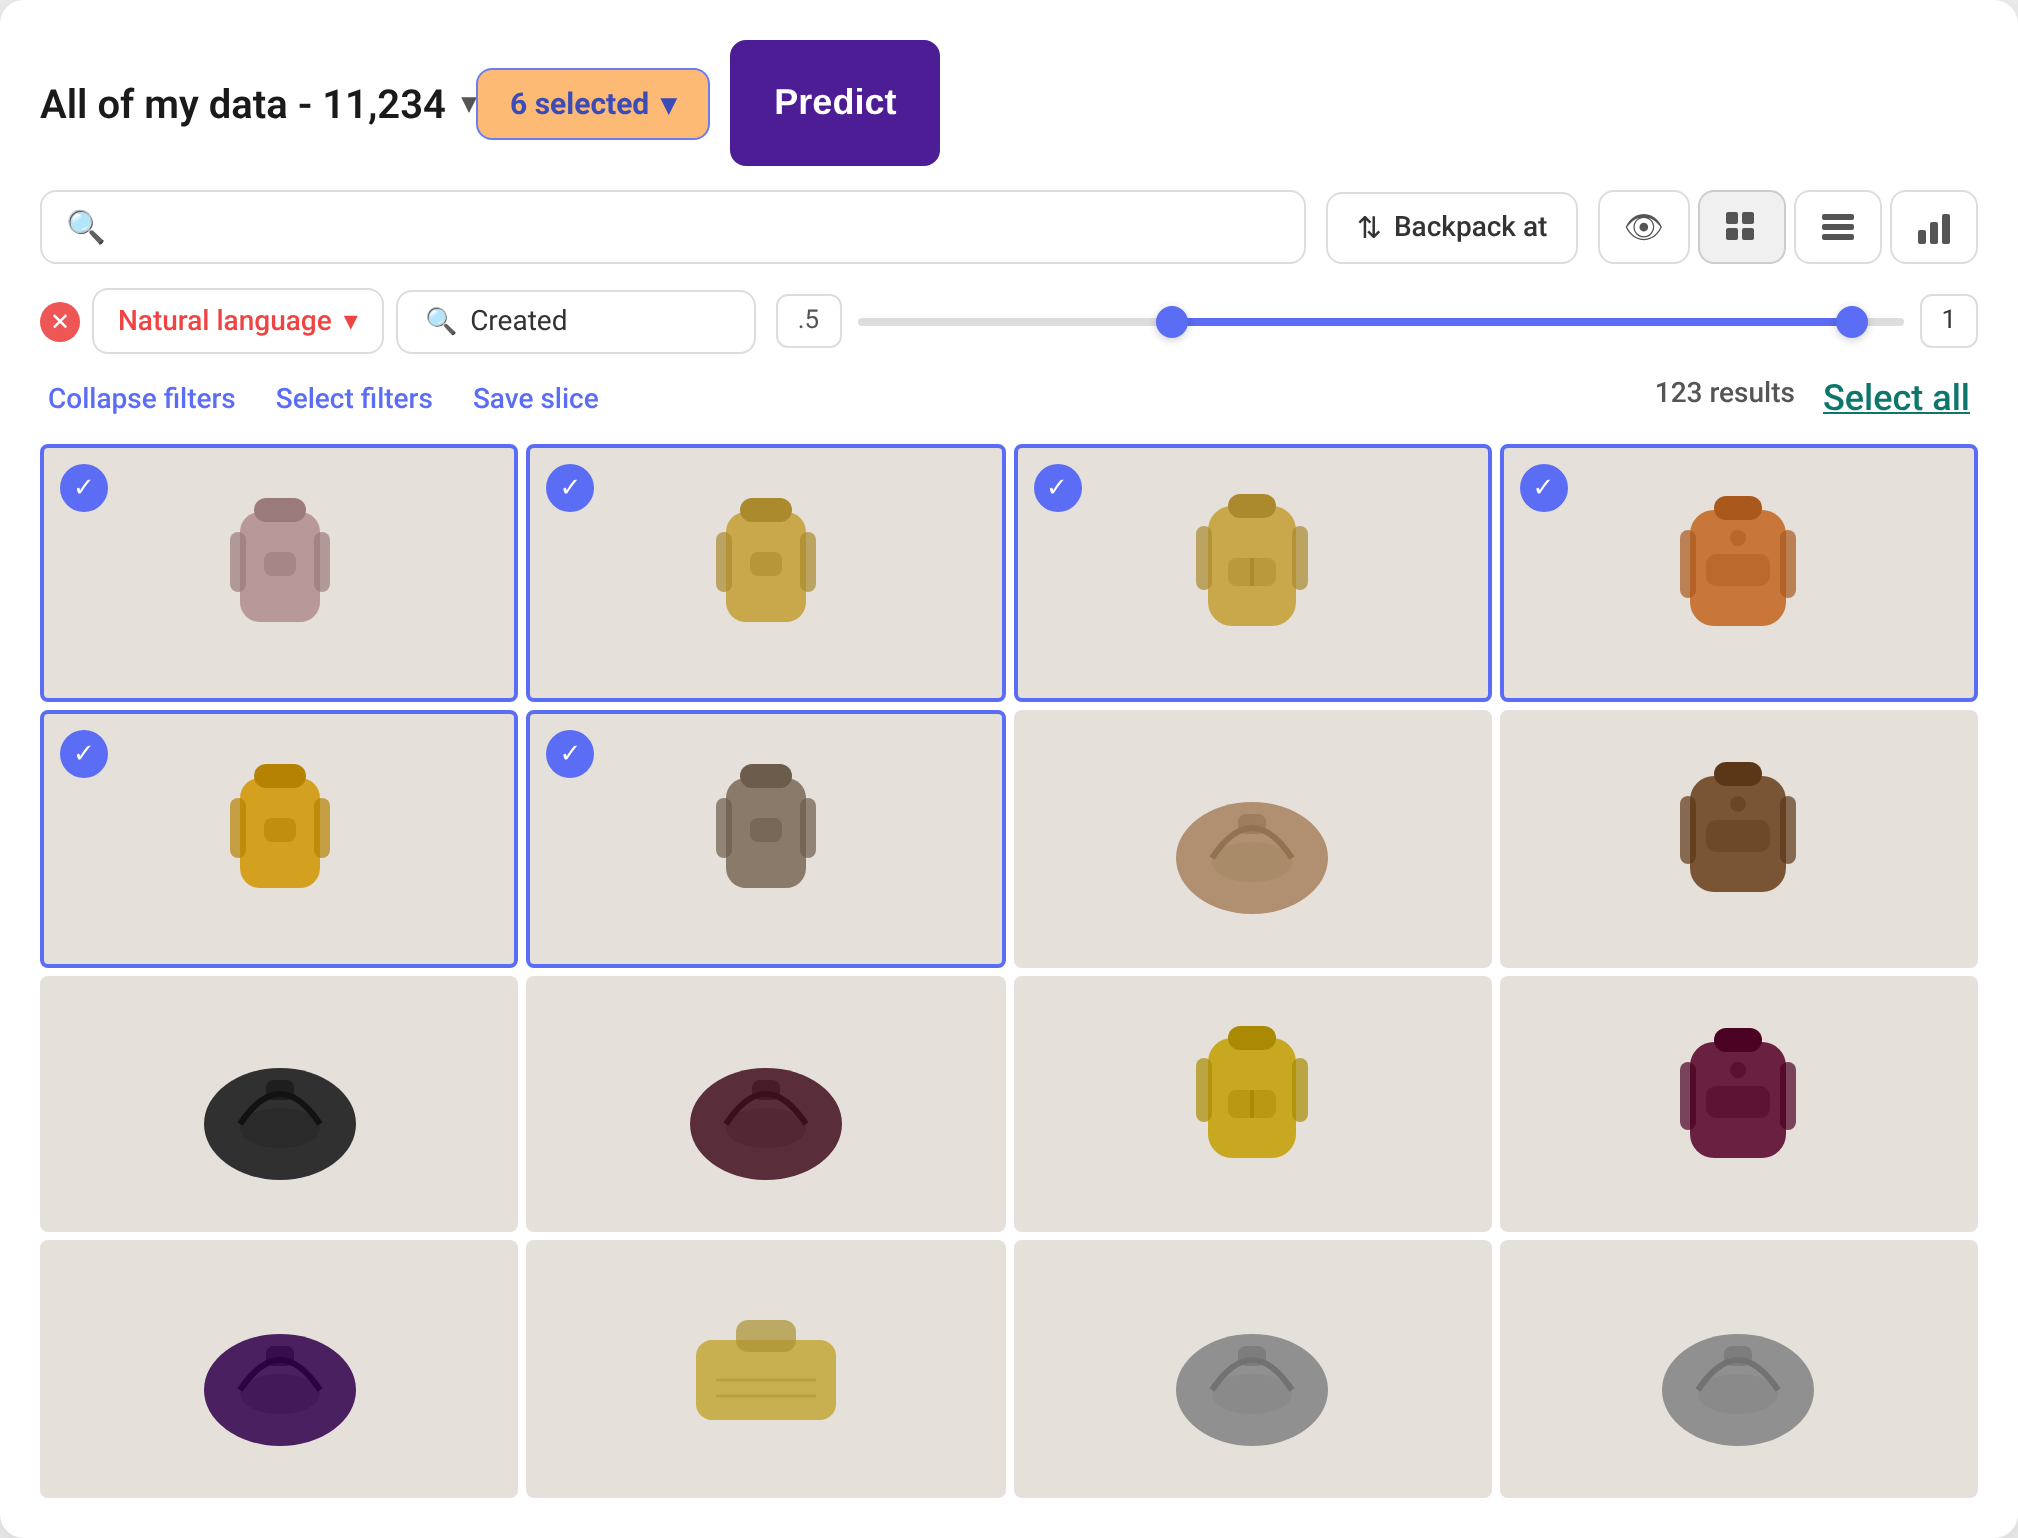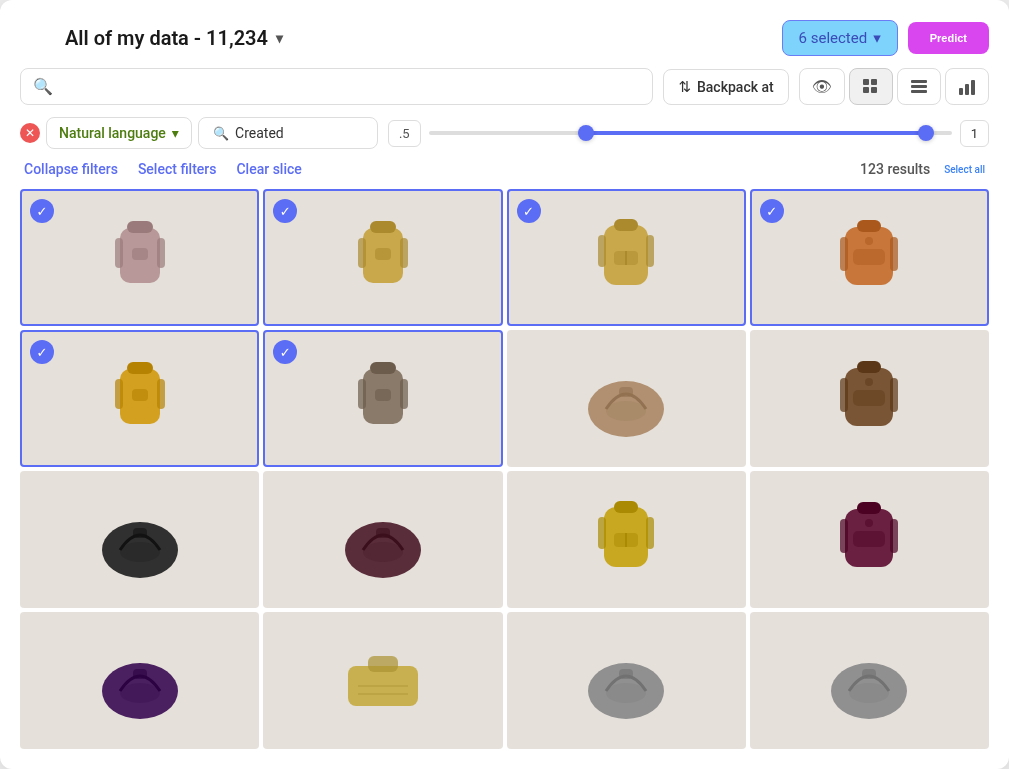--- a/index.html
+++ b/index.html
@@ -20,22 +20,21 @@
       display: flex;
       flex-direction: column;
       padding: 20px;
       gap: 12px;
       box-shadow: 0 4px 24px rgba(0,0,0,0.15);
     }
     
     .header-row {
       display: flex;
       align-items: center;
-      justify-content: space-between;
-      margin-left: 45px;
+      justify-content: flex-start;
     }
     .dataset-title {
       display: flex;
       align-items: center;
       gap: 8px;
       font-size: 20px;
       font-weight: 600;
       color: #1a1a1a;
     }
     .chevron-down {
@@ -44,36 +43,36 @@
     }
     .header-right {
       display: flex;
       align-items: center;
       gap: 10px;
     }
     .selected-badge {
       display: flex;
       align-items: center;
       gap: 6px;
-      background: #7dd3fc;
+      background: #fdba74;
       border: 1.5px solid #6b7df5;
       border-radius: 8px;
       padding: 8px 16px;
       font-size: 15px;
-      font-weight: 400;
+      font-weight: 700;
       color: #3b4cb8;
       cursor: pointer;
     }
     .predict-btn {
-      background: #d946ef;
+      background: #4c1d95;
       color: #fff;
       border: none;
       border-radius: 8px;
-      padding: 10px 22px;
-      font-size: 11px;
+      padding: 21px 22px;
+      font-size: 18px;
       font-weight: 600;
       cursor: pointer;
     }
     
     .filter-row {
       display: flex;
       align-items: center;
       gap: 10px;
     }
     .search-input-wrap {
@@ -152,21 +151,21 @@
     }
     .filter-type-select {
       display: flex;
       align-items: center;
       gap: 6px;
       border: 1.5px solid #ddd;
       border-radius: 8px;
       padding: 7px 12px;
       font-size: 14px;
       font-weight: 500;
-      color: #4d7c0f;
+      color: #ef4444;
       cursor: pointer;
       background: #fff;
     }
     .filter-value-input {
       display: flex;
       align-items: center;
       gap: 6px;
       border: 1.5px solid #ddd;
       border-radius: 8px;
       padding: 7px 14px;
@@ -245,33 +244,34 @@
       gap: 20px;
     }
     .filter-link {
       font-size: 14px;
       color: #5b6cf5;
       cursor: pointer;
       font-weight: 500;
     }
     .results-actions {
       display: flex;
-      align-items: center;
+      align-items: flex-start;
       gap: 14px;
     }
     .results-count {
       font-size: 14px;
       color: #555;
       font-weight: 500;
     }
     .select-all-btn {
-      font-size: 10px;
-      color: #3b82f6;
+      font-size: 18px;
+      color: #0f766e;
       cursor: pointer;
       font-weight: 500;
+      text-decoration: underline;
     }
     
     .image-grid {
       flex: 1;
       display: grid;
       grid-template-columns: repeat(4, 1fr);
       grid-template-rows: repeat(4, 1fr);
       gap: 4px;
       overflow: hidden;
     }
@@ -375,21 +375,21 @@
         <div class="range-thumb-right"></div>
       </div>
       <div class="range-end-label">1</div>
     </div>
   </div>
 
   <div class="results-row">
     <div class="filter-actions">
       <span class="filter-link">Collapse filters</span>
       <span class="filter-link">Select filters</span>
-      <span class="filter-link">Clear slice</span>
+      <span class="filter-link">Save slice</span>
     </div>
     <div class="results-actions">
       <span class="results-count">123 results</span>
       <span class="select-all-btn">Select all</span>
     </div>
   </div>
 
   <div class="image-grid" id="image-grid">
   <div class="grid-item selected" style="background: rgb(229, 224, 218);">
         <div class="check-badge">✓</div>

